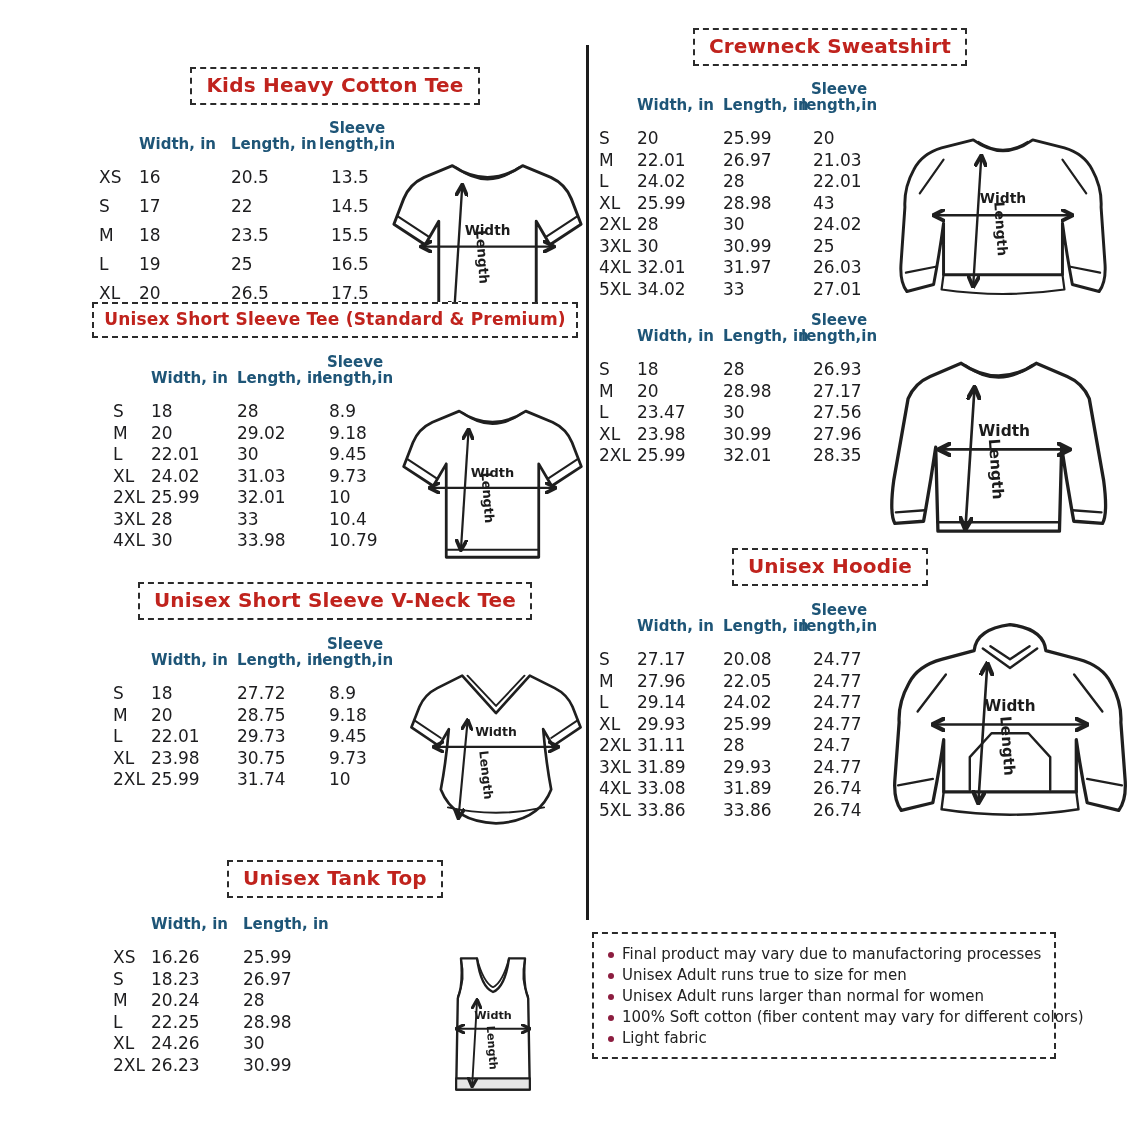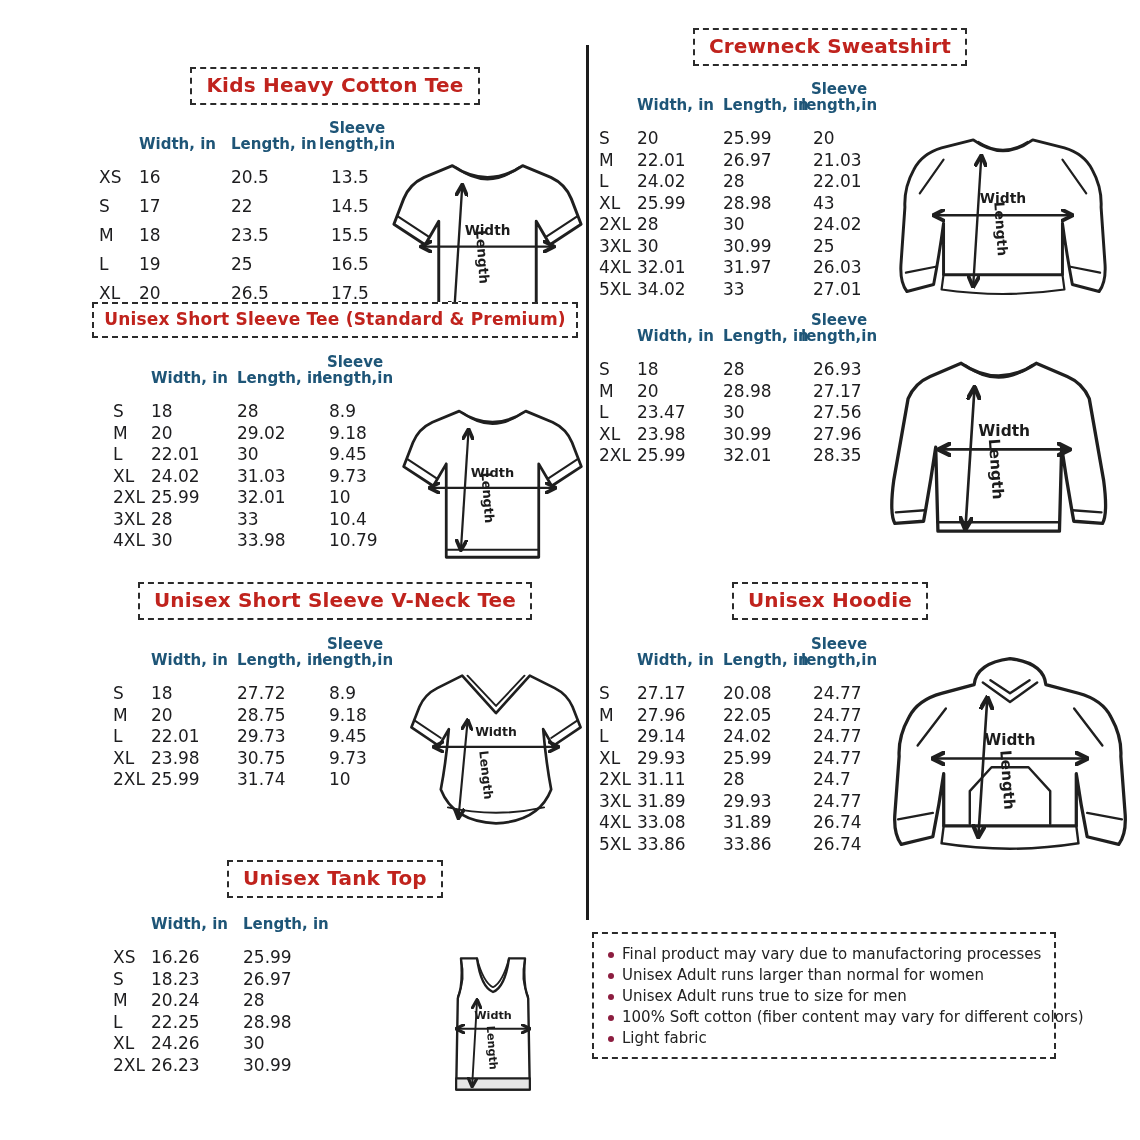--- a/index.html
+++ b/index.html
@@ -414,21 +414,21 @@
         <path class="thin" d="M192 62 L162 82"></path>
         <path class="thin" d="M46 160 Q100 172 154 160"></path>
         <path class="dim" d="M32 92 L168 92" marker-start="url(#ah-vn)" marker-end="url(#ah-vn)"></path>
         <text class="dimlabel" x="100" y="80" text-anchor="middle">Width</text>
         <path class="dim" d="M68 64 L58 170" marker-start="url(#ah-vn)" marker-end="url(#ah-vn)"></path>
         <text class="dimlabel" transform="translate(84 124) rotate(84)" text-anchor="middle">Length</text>
       </svg>
     </div>
   </div>
 
-  <div class="section" style="left:595px;top:582px;width:545px;">
+  <div class="section" style="left:595px;top:548px;width:545px;">
     <div class="sec-head narrow">
       <span class="title-box">Unisex Hoodie</span>
     </div>
     <div class="content">
       <div class="tbl" style="margin-left:4px;margin-top:16px;">
         <div class="hrow grid4r">
           <span></span>
           <span class="h">Width, in</span>
           <span class="h">Length, in</span>
           <span><span class="sleeve-h"><span style="display:block">Sleeve</span><span style="display:block">length,in</span></span></span>
@@ -565,19 +565,19 @@
         <path class="dim" d="M26 96 L114 96" marker-start="url(#ah-tk)" marker-end="url(#ah-tk)"></path>
         <text class="dimlabel" x="70" y="84" text-anchor="middle">Width</text>
         <path class="dim" d="M50 62 L44 166" marker-start="url(#ah-tk)" marker-end="url(#ah-tk)"></path>
         <text class="dimlabel" transform="translate(64 120) rotate(86)" text-anchor="middle">Length</text>
       </svg>
     </div>
   </div>
 
   <ul class="notes">
       <li>Final product may vary due to manufactoring processes</li>
+      <li>Unisex Adult runs true to size for men</li>
       <li>Unisex Adult runs larger than normal for women</li>
-      <li>Unisex Adult runs true to size for men</li>
       <li>100% Soft cotton (fiber content may vary for different colors)</li>
       <li>Light fabric</li>
     </ul>
 
 </div>
 
 </body></html>

